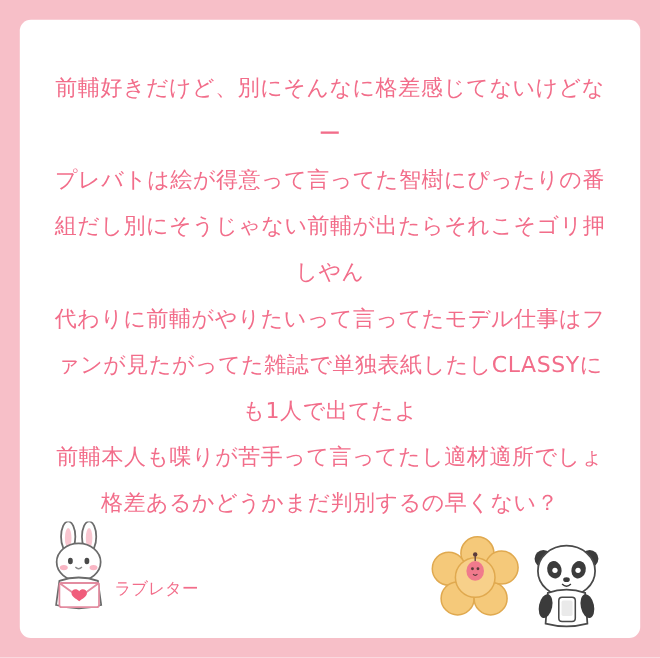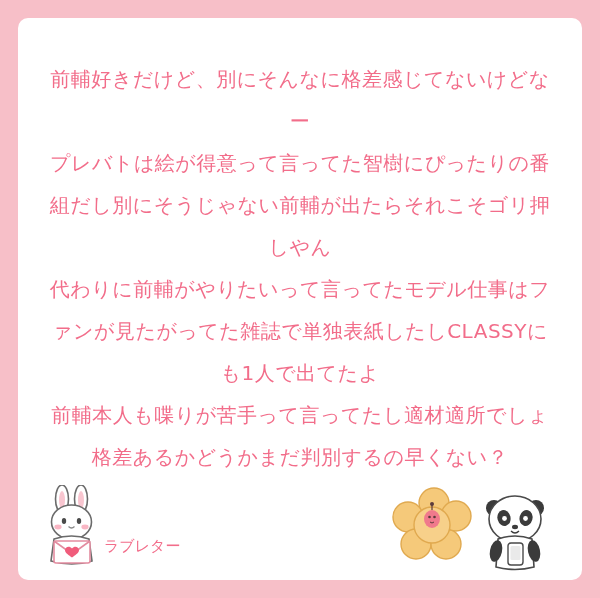--- a/index.html
+++ b/index.html
@@ -44,21 +44,21 @@
     letter-spacing: 0.5px;
     font-family: "DejaVu Sans", "Liberation Sans", sans-serif;
     white-space: pre-wrap;
     word-break: break-all;
     margin-top: 20px;
   }
   
   #bunny {
     position: absolute;
     left: 10px;
-    bottom: 13px;
+    bottom: 24px;
     width: 170px;
     height: 82px;
   }
   
   #panda-group {
     position: absolute;
     right: 6px;
     bottom: 4px;
     width: 190px;
     height: 95px;

